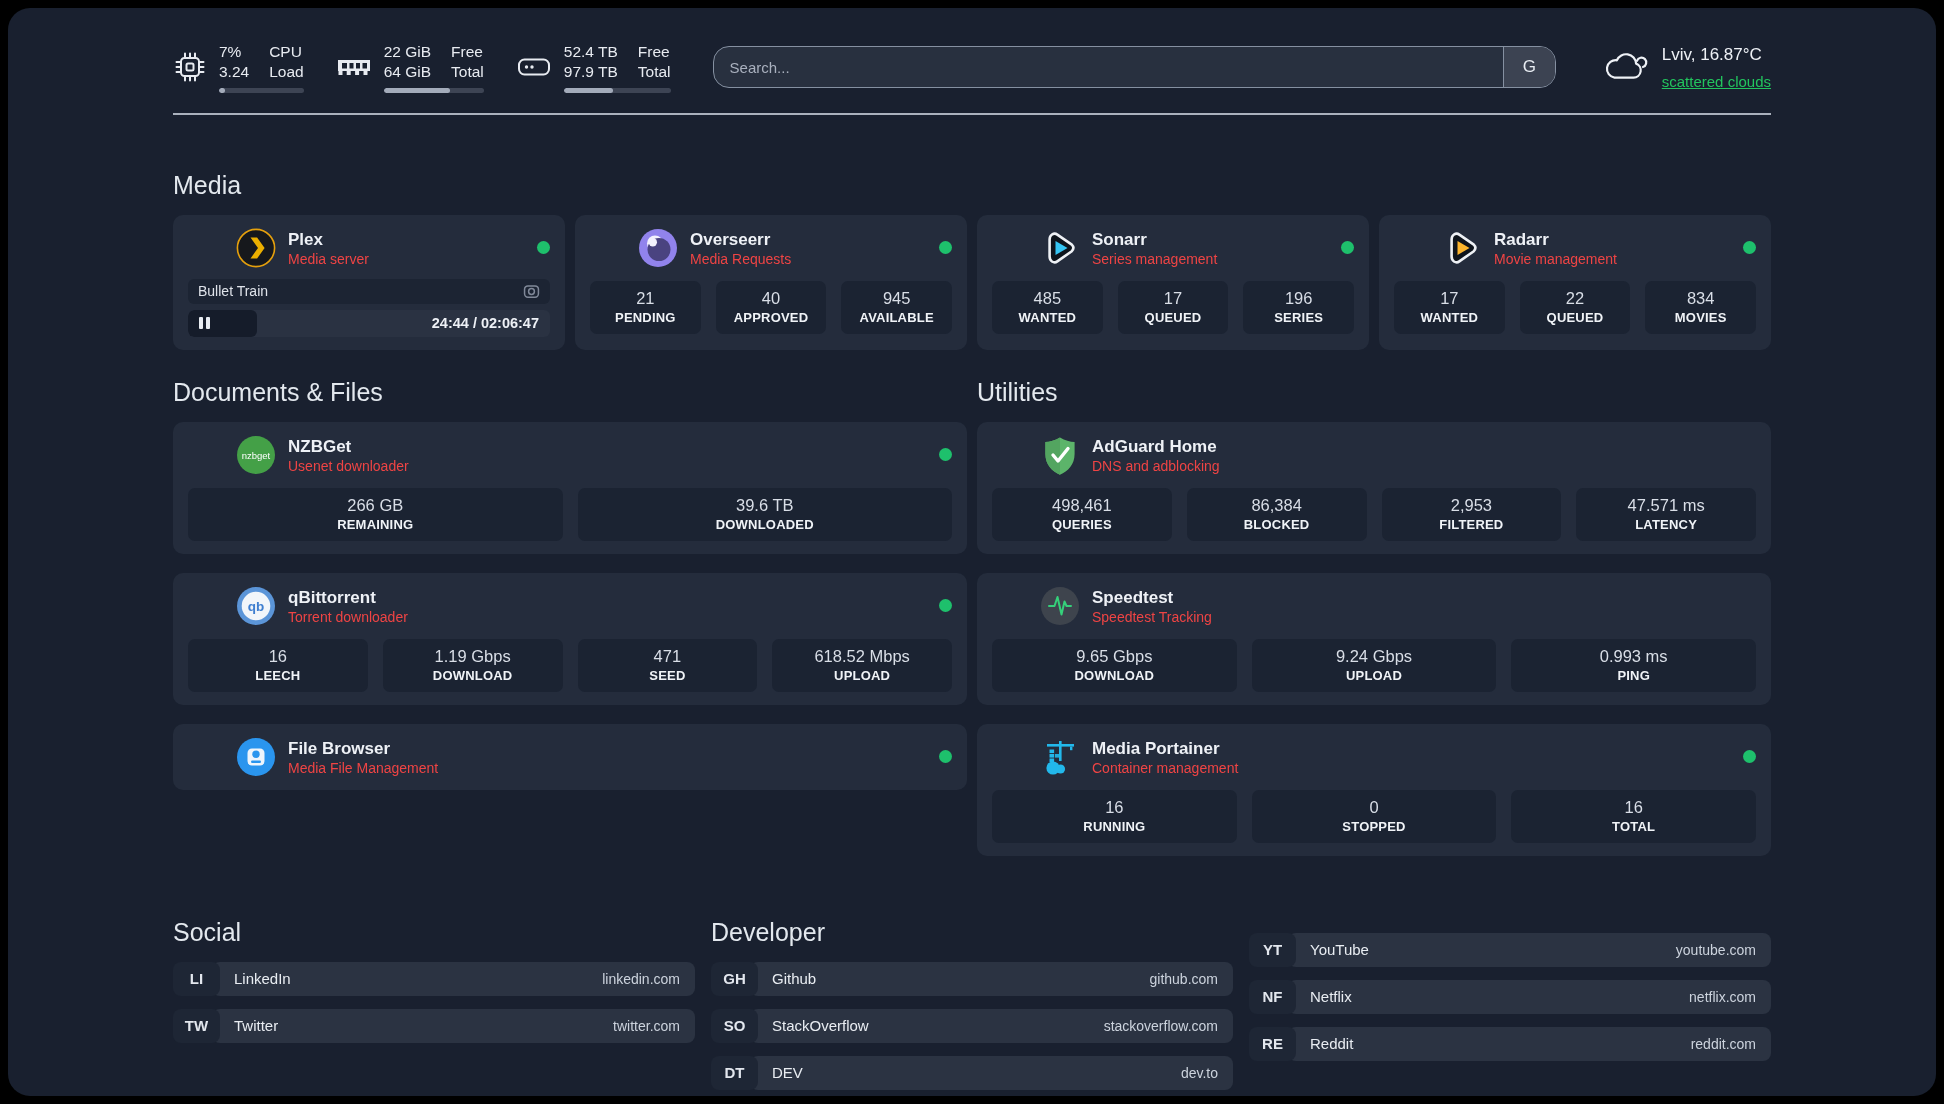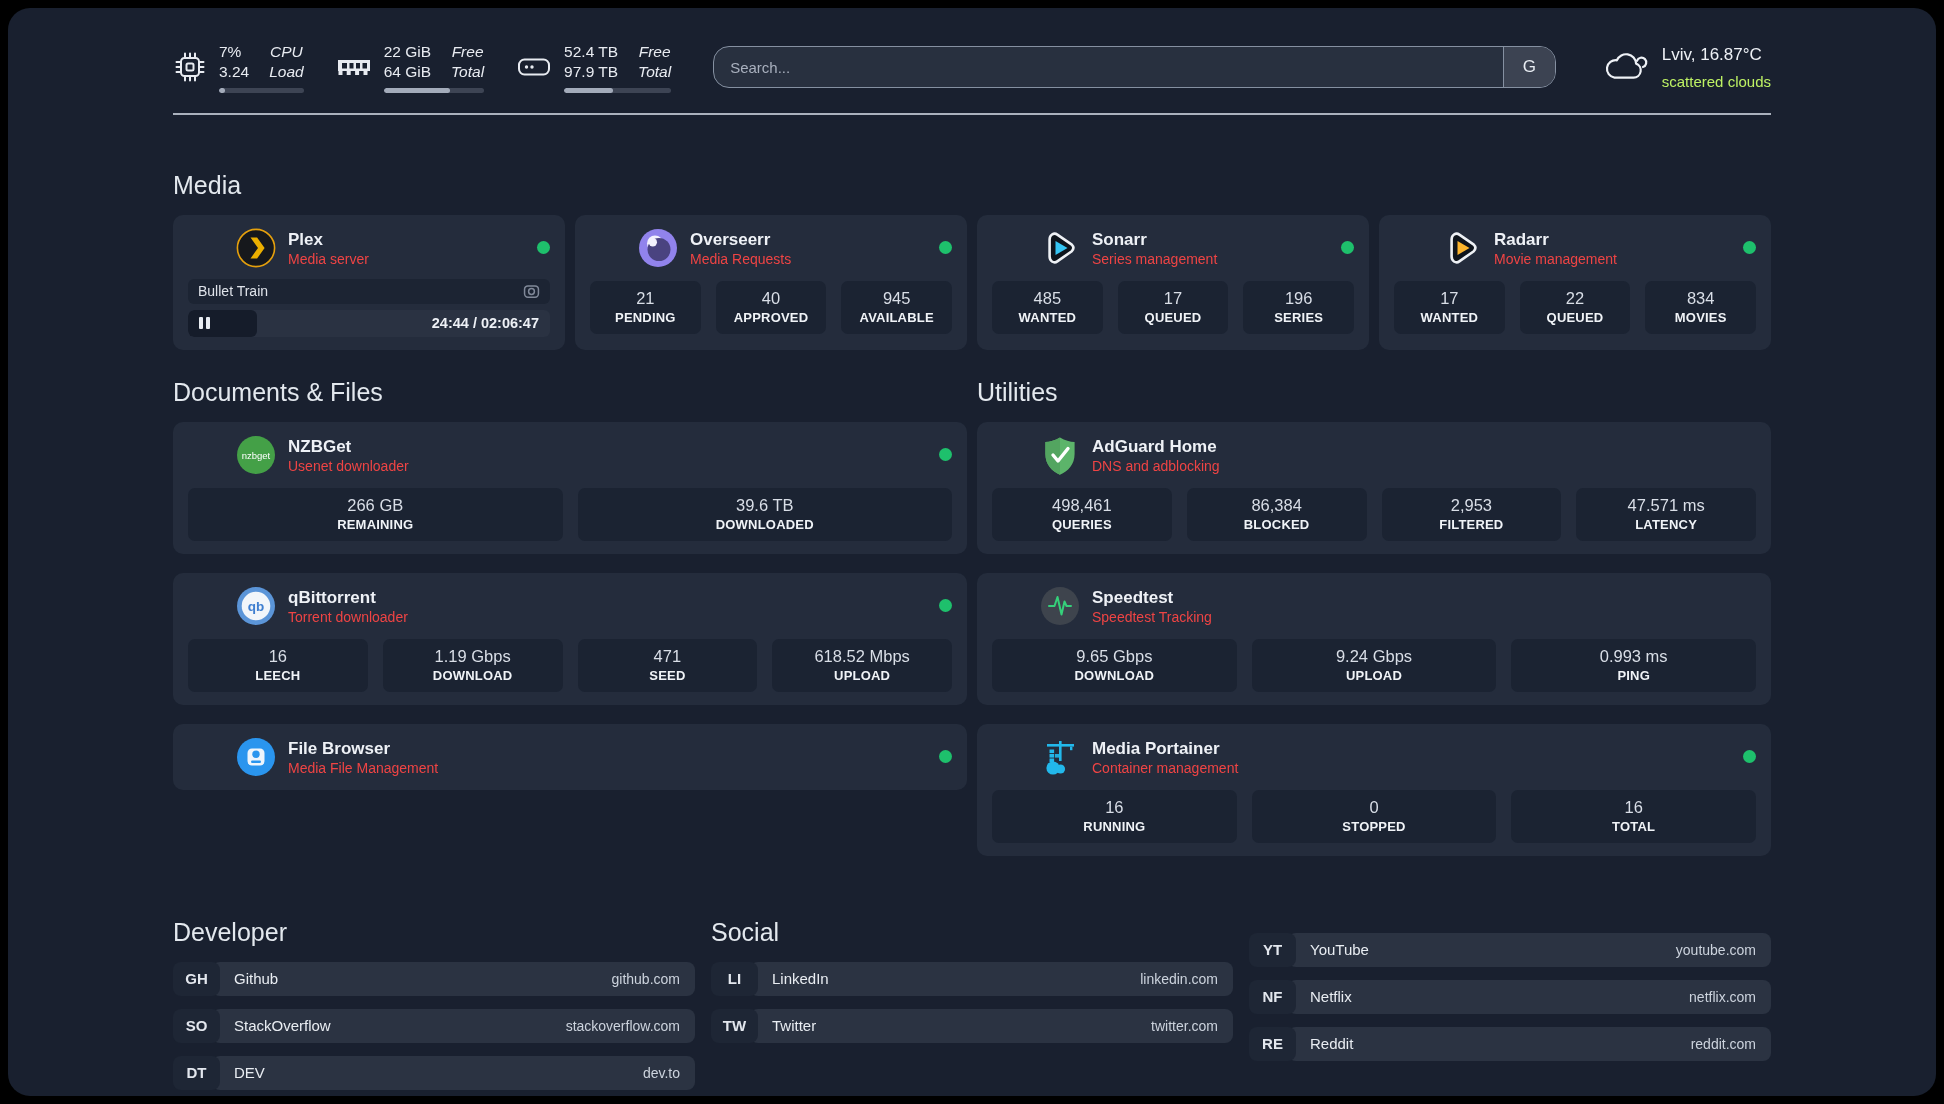--- a/index.html
+++ b/index.html
@@ -6,32 +6,32 @@
   html,body { width:1944px; height:1104px; background:#000; font-family:"Liberation Sans", sans-serif; overflow:hidden; }
   .page { position:absolute; left:8px; top:8px; width:1928px; height:1088px; background:#19202f; border-radius:22px; overflow:hidden; }
 
   
   .header { display:flex; align-items:center; padding:34px 165px 0 165px; }
   .metrics { display:flex; gap:32px; }
   .metric { display:flex; gap:12px; align-items:center; }
   .metric-icon { flex:none; display:flex; align-items:center; }
   .metric-body { display:flex; flex-direction:column; }
   .metric-rows { display:flex; gap:20px; font-size:15.5px; color:#e8ebf1; line-height:1.28; }
-  .m-col2 { text-align:center;font-style:italic; }
+  .m-col2 { text-align:left; }
   .metric-track { margin-top:6px; height:5px; border-radius:3px; background:#3d4454; overflow:hidden; }
   .metric-fill { height:100%; border-radius:3px; background:#a3abba; }
 
   .searchbar { flex:1; margin:0 46px 0 42px; height:42px; display:flex; border:1.5px solid #8590a1; border-radius:16px; background:#28303f; overflow:hidden; }
   .searchbar input { flex:1; background:transparent; border:none; outline:none; color:#dfe4ec; font-size:15px; padding:0 16px; font-family:"Liberation Sans", sans-serif; }
   .searchbar input::placeholder { color:#a9b0be; }
   .search-g { width:52px; background:#3c4352; border-left:1.5px solid #8590a1; display:flex; align-items:center; justify-content:center; color:#e8ecf2; font-size:17px; cursor:pointer; }
 
   .weather { display:flex; gap:14px; align-items:center; }
   .weather-line1 { font-size:17px; color:#eef1f6; }
-  .weather-line2 { font-size:15px; color:#bef264; margin-top:8px; }
+  .weather-line2 { font-size:15px; color:#22c55e; margin-top:8px;text-decoration:underline; }
 
   .divider { margin:20px 165px 0 165px; border-top:2px solid rgba(196,203,214,0.85); }
 
   
   .main { padding:0 165px; }
   .section-title { font-size:25px; font-weight:500; color:#e3e8ee; }
 
   .media-section { margin-top:56px; }
   .media-grid { display:grid; grid-template-columns:repeat(4,1fr); gap:10px; margin-top:15px; }
 
@@ -505,20 +505,40 @@
               </div>
             </div>
           </div>
         </div>
       </div>
     </div>
 
     <div class="links-grid">
 
       <div>
+        <div class="section-title">Social</div>
+        <div class="link-rows">
+          <div class="link-row">
+            <div class="link-tag">LI</div>
+            <div class="link-bar">
+              <span class="link-name">LinkedIn</span>
+              <span class="link-url">linkedin.com</span>
+            </div>
+          </div>
+          <div class="link-row">
+            <div class="link-tag">TW</div>
+            <div class="link-bar">
+              <span class="link-name">Twitter</span>
+              <span class="link-url">twitter.com</span>
+            </div>
+          </div>
+        </div>
+      </div>
+
+      <div>
         <div class="section-title">Developer</div>
         <div class="link-rows">
           <div class="link-row">
             <div class="link-tag">GH</div>
             <div class="link-bar">
               <span class="link-name">Github</span>
               <span class="link-url">github.com</span>
             </div>
           </div>
           <div class="link-row">
@@ -532,40 +552,20 @@
             <div class="link-tag">DT</div>
             <div class="link-bar">
               <span class="link-name">DEV</span>
               <span class="link-url">dev.to</span>
             </div>
           </div>
         </div>
       </div>
 
       <div>
-        <div class="section-title">Social</div>
-        <div class="link-rows">
-          <div class="link-row">
-            <div class="link-tag">LI</div>
-            <div class="link-bar">
-              <span class="link-name">LinkedIn</span>
-              <span class="link-url">linkedin.com</span>
-            </div>
-          </div>
-          <div class="link-row">
-            <div class="link-tag">TW</div>
-            <div class="link-bar">
-              <span class="link-name">Twitter</span>
-              <span class="link-url">twitter.com</span>
-            </div>
-          </div>
-        </div>
-      </div>
-
-      <div>
         <div class="link-rows">
           <div class="link-row">
             <div class="link-tag">YT</div>
             <div class="link-bar">
               <span class="link-name">YouTube</span>
               <span class="link-url">youtube.com</span>
             </div>
           </div>
           <div class="link-row">
             <div class="link-tag">NF</div>

